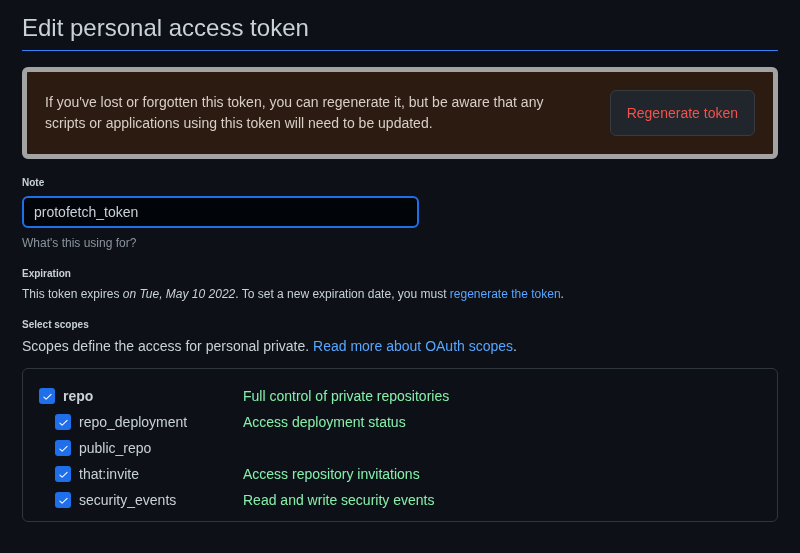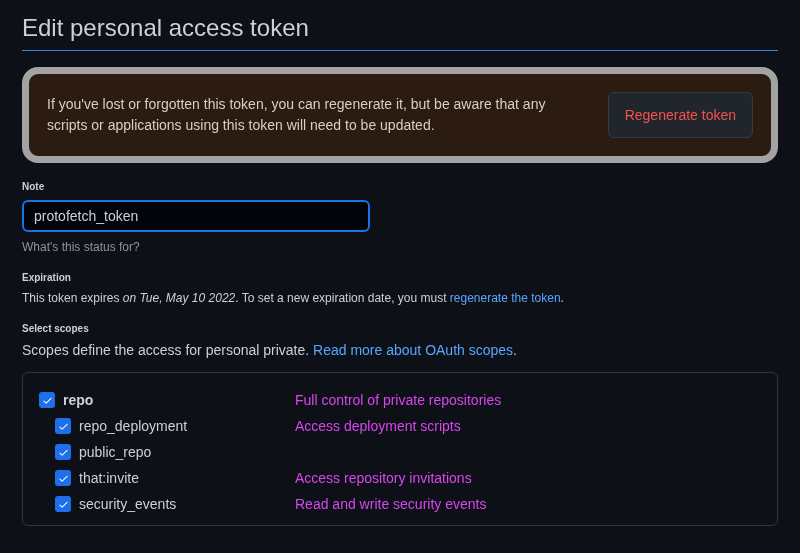--- a/index.html
+++ b/index.html
@@ -16,22 +16,22 @@
     h2.page-title {
       color: #c9d1d9;
       font-weight: 400;
       font-size: 24px;
       padding: 14px 0 8px 0;
       border-bottom: 1px solid #3b82f6;
     }
     .alert {
       margin-top: 16px;
       background: #2b1b10;
-      border: 7px solid #a3a3a3;
-      border-radius: 16px;
+      border: 5px solid #a3a3a3;
+      border-radius: 6px;
       padding: 18px 18px;
       display: flex;
       align-items: center;
       gap: 36px;
     }
     .alert-text {
       flex: 1;
       color: #d9cfc7;
       line-height: 1.5;
       font-size: 14px;
@@ -49,21 +49,21 @@
     }
     .section { margin-top: 18px; }
     .label {
       font-weight: 700;
       color: #c9d1d9;
       font-size: 10px;
       display: block;
       margin-bottom: 8px;
     }
     .note-input {
-      width: 348px;
+      width: 397px;
       background: #010409;
       border: 2px solid #1f6feb;
       border-radius: 6px;
       padding: 6px 10px;
       color: #c9d1d9;
       font-size: 14px;
       outline: none;
     }
     .hint {
       color: #8b949e;
@@ -89,56 +89,56 @@
       border-radius: 6px;
       padding: 14px 16px 8px 16px;
     }
     .scope-row {
       display: flex;
       align-items: center;
       padding: 5px 0;
       font-size: 14px;
     }
     .scope-name-col {
-      width: 256px;
+      width: 204px;
       display: flex;
       align-items: flex-end;
     }
     .scope-row.child .scope-name-col { padding-left: 16px; }
     .scope-checkbox {
       width: 16px;
       height: 16px;
       background: #1f6feb;
       border-radius: 3px;
       display: inline-flex;
       align-items: center;
       justify-content: center;
       margin-right: 8px;
       flex-shrink: 0;
       cursor: pointer;
     }
     .scope-checkbox svg { width: 11px; height: 11px; }
     .scope-label { color: #c9d1d9; cursor: pointer; }
     .scope-row.parent .scope-label { font-weight: 600; }
-    .scope-desc { color: #d946ef; }
+    .scope-desc { color: #86efac; }
   </style>
 </head>
 <body>
 
 <h2 class="page-title">Edit personal access token</h2>
 
 <div class="alert">
   <div class="alert-text">If you've lost or forgotten this token, you can regenerate it, but be aware that any scripts or applications using this token will need to be updated.</div>
   <button class="btn-regenerate">Regenerate token</button>
 </div>
 
 <div class="section">
   <label class="label">Note</label>
   <input class="note-input" type="text" value="protofetch_token" style="">
-  <div class="hint">What's this status for?</div>
+  <div class="hint">What's this using for?</div>
 </div>
 
 <div class="section">
   <div class="label">Expiration</div>
   <div class="expiration-text">
     <span>This token expires </span><em>on Tue, May 10 2022</em><span>. To set a new expiration date, you must </span><a class="link">regenerate the token</a><span>.</span>
   </div>
 </div>
 
 <div class="section">
@@ -160,21 +160,21 @@
       </div>
       <div class="scope-row child">
         <div class="scope-name-col">
           <span class="scope-checkbox">
             <svg viewBox="0 0 16 16" fill="#fff">
               <path d="M13.78 4.22a.75.75 0 010 1.06l-7.25 7.25a.75.75 0 01-1.06 0L2.22 9.28a.75.75 0 011.06-1.06L6 10.94l6.72-6.72a.75.75 0 011.06 0z"></path>
             </svg>
           </span>
           <span class="scope-label">repo_deployment</span>
         </div>
-        <div class="scope-desc">Access deployment scripts</div>
+        <div class="scope-desc">Access deployment status</div>
       </div>
       <div class="scope-row child">
         <div class="scope-name-col">
           <span class="scope-checkbox">
             <svg viewBox="0 0 16 16" fill="#fff">
               <path d="M13.78 4.22a.75.75 0 010 1.06l-7.25 7.25a.75.75 0 01-1.06 0L2.22 9.28a.75.75 0 011.06-1.06L6 10.94l6.72-6.72a.75.75 0 011.06 0z"></path>
             </svg>
           </span>
           <span class="scope-label">public_repo</span>
         </div>

